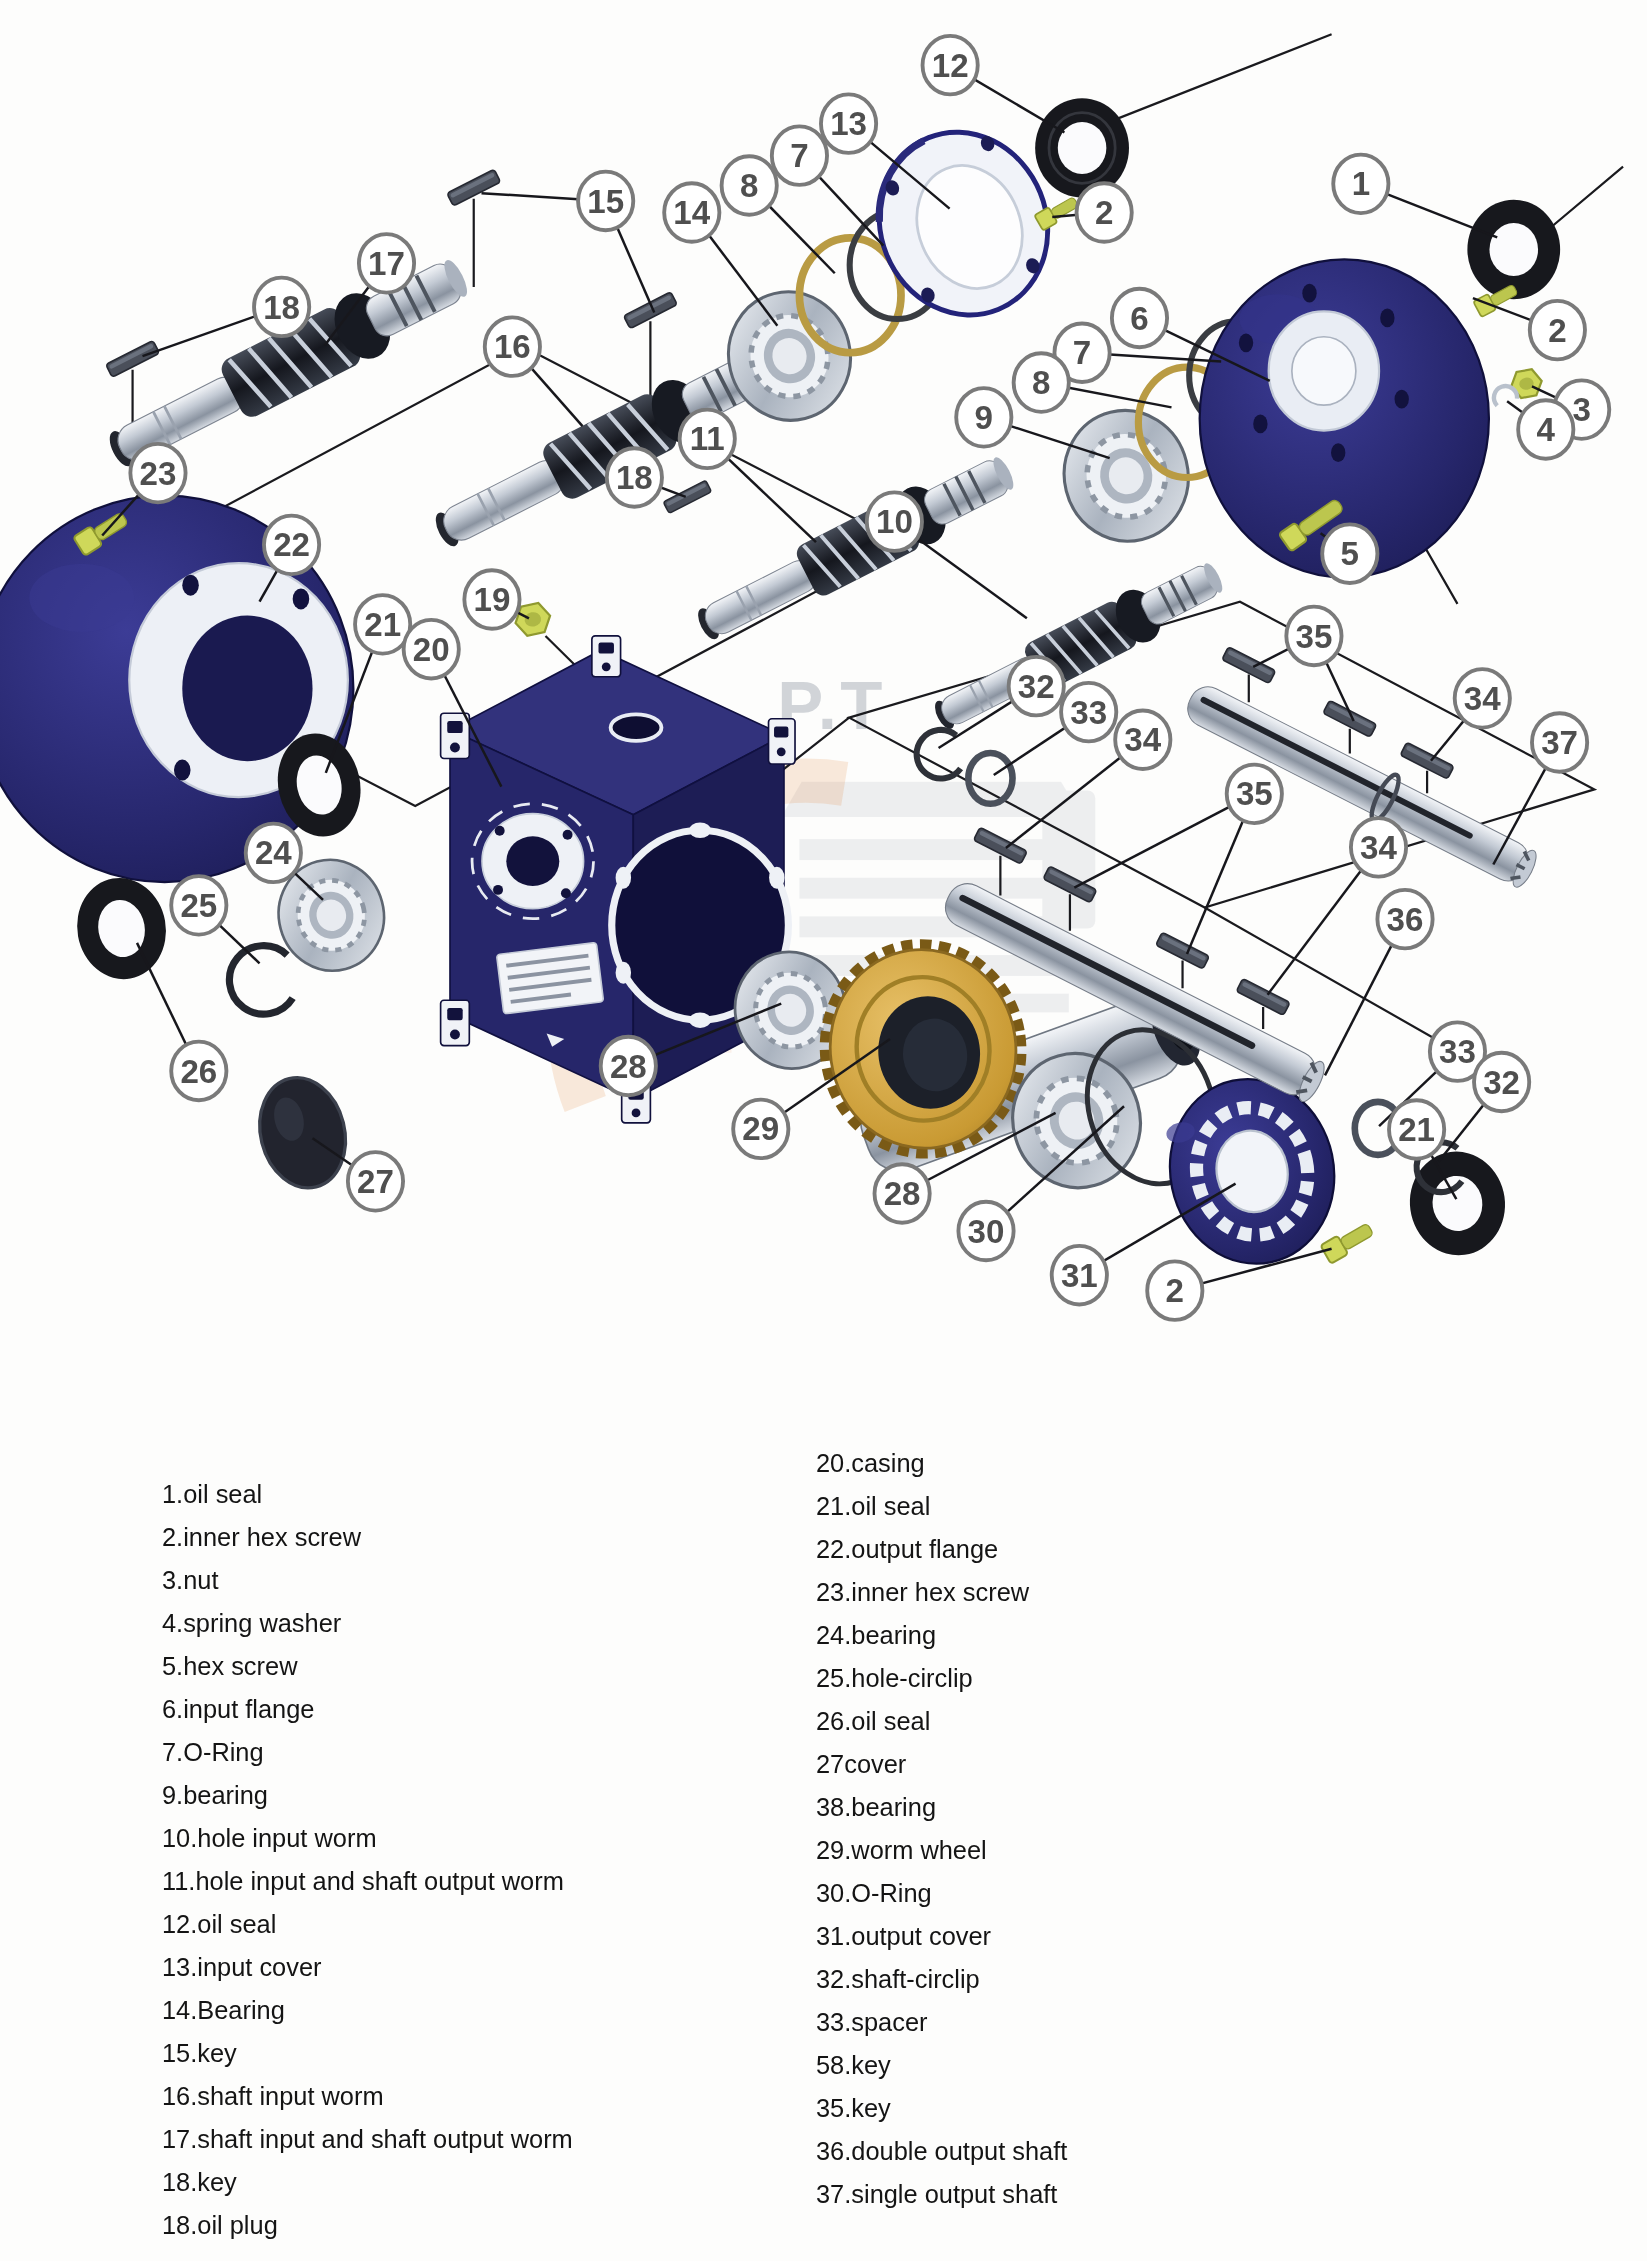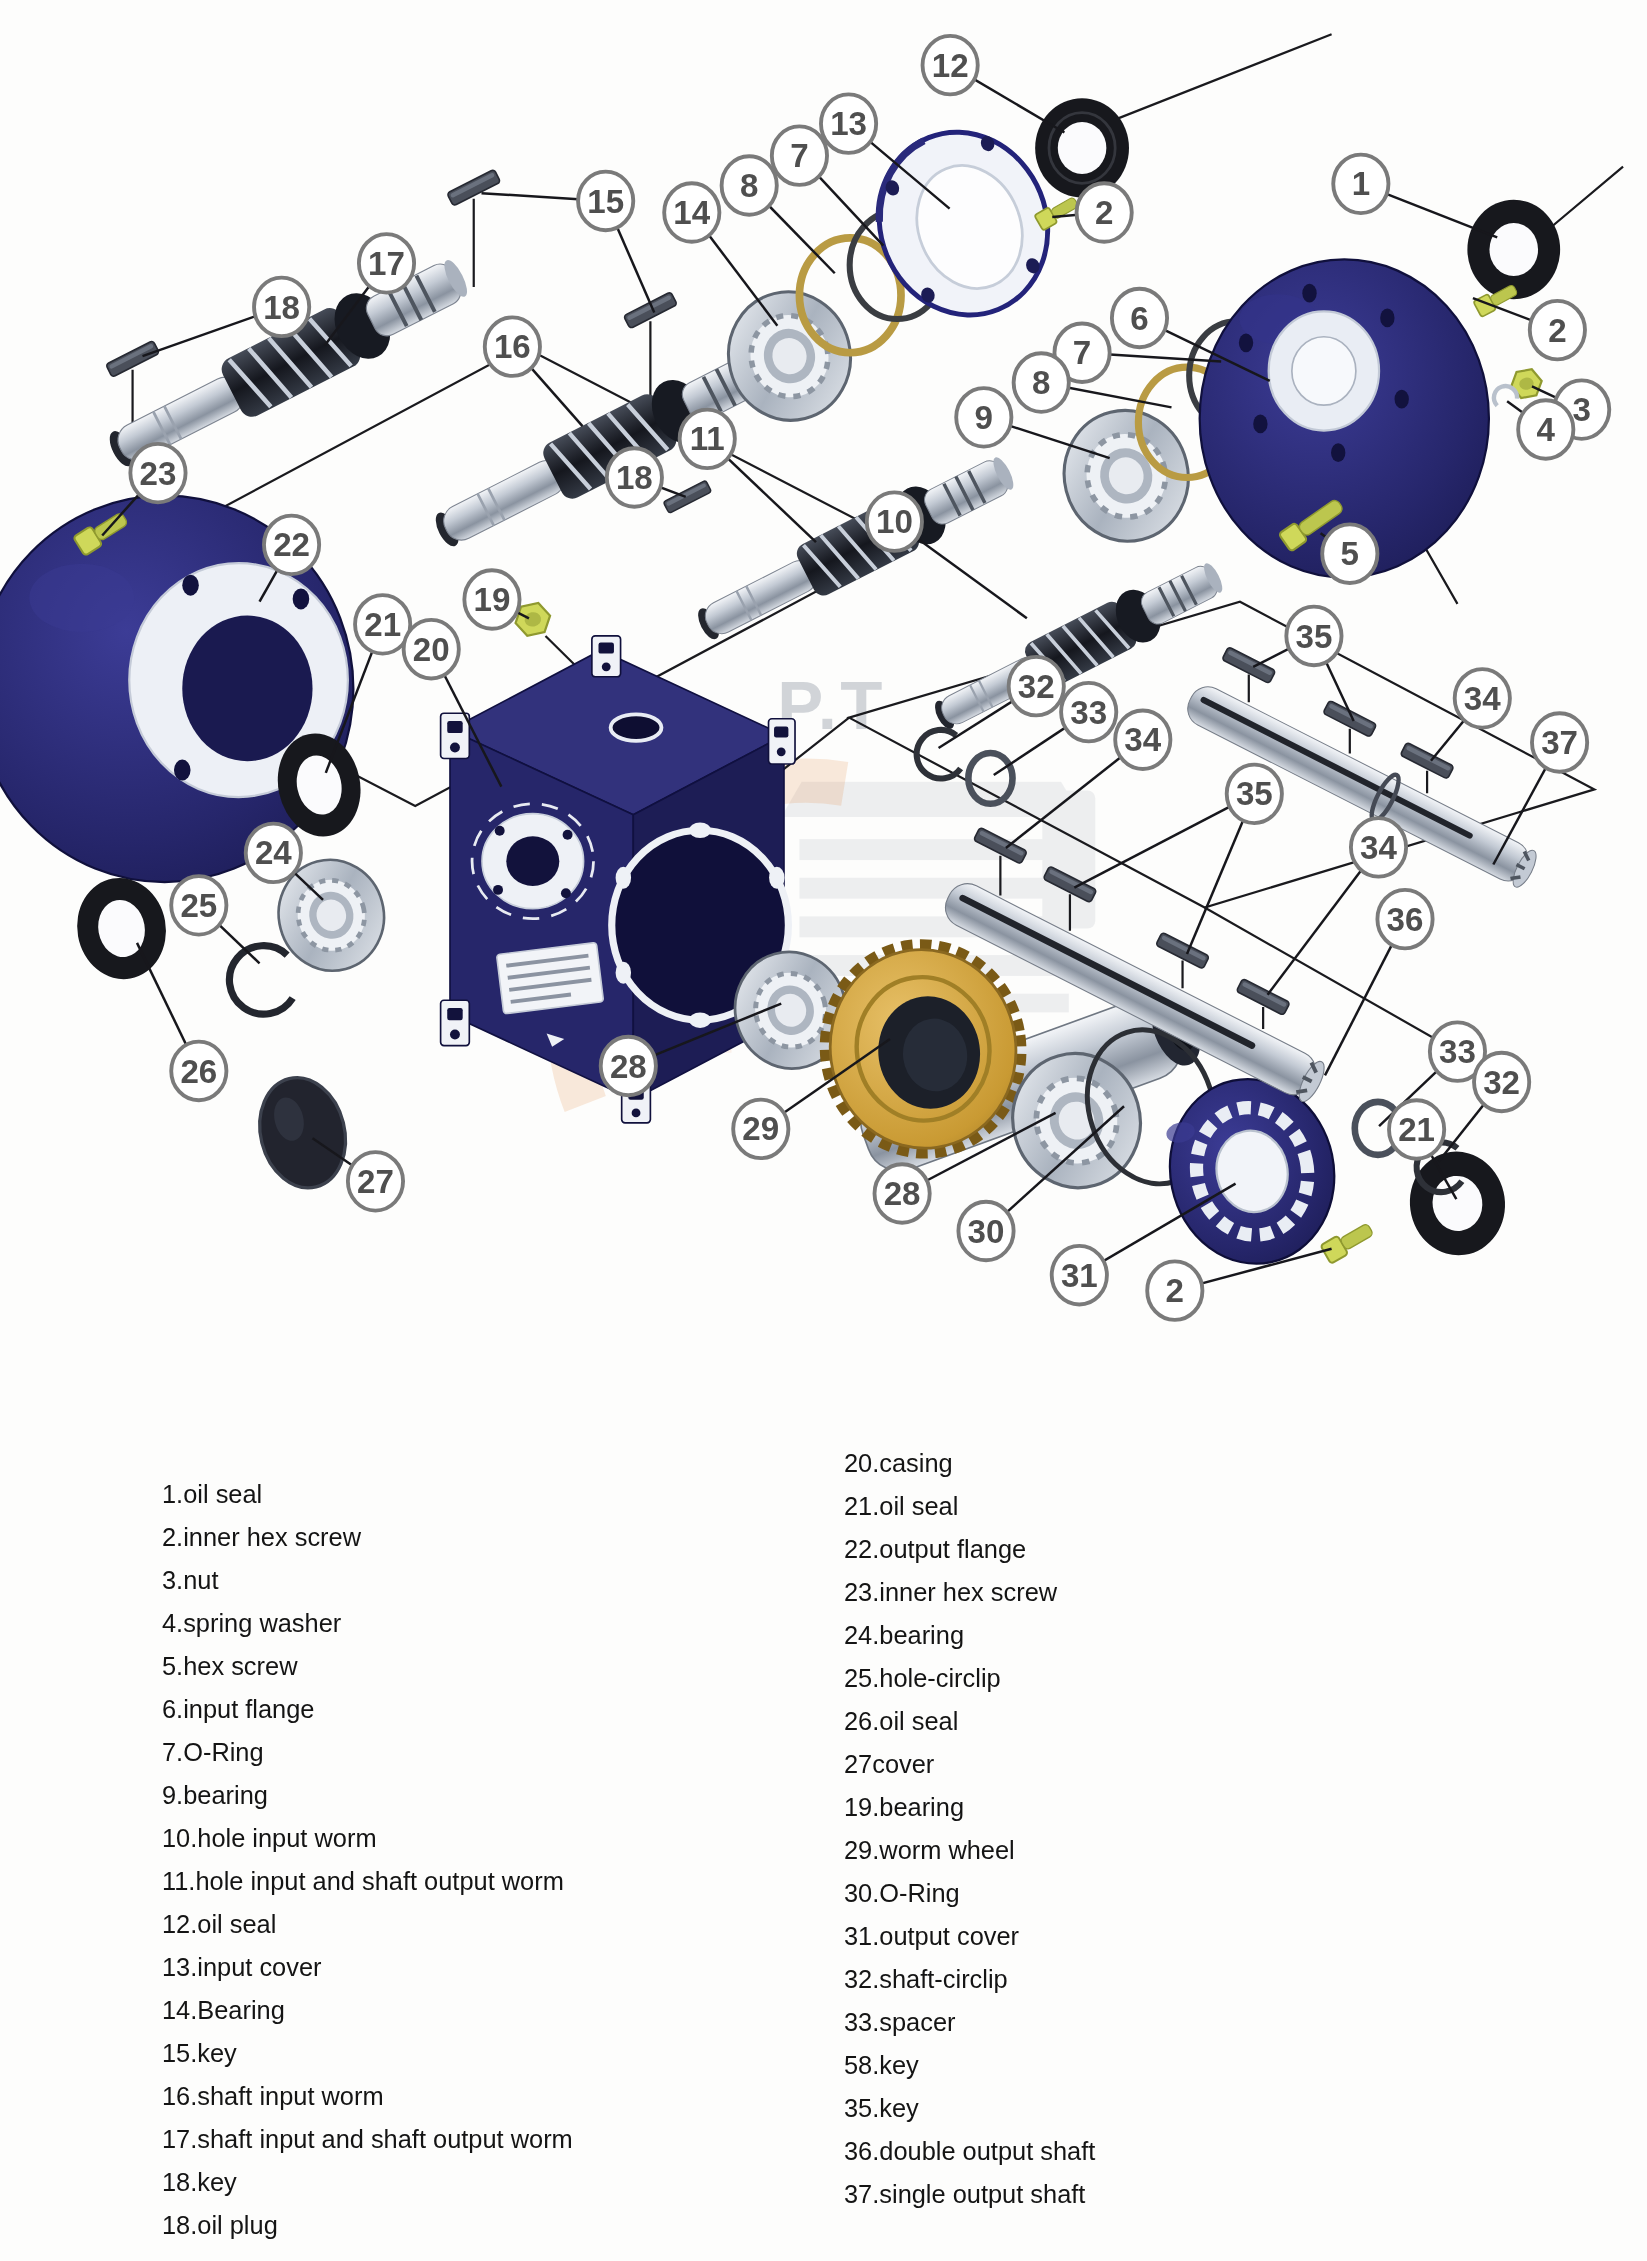--- a/index.html
+++ b/index.html
@@ -11,21 +11,21 @@
   #callout-layer ellipse{fill:#ffffff;stroke:#7a7a7a;stroke-width:7;}
   #callout-layer text{font-family:"Liberation Sans",sans-serif;font-size:60px;font-weight:600;
                       fill:#4f4f4f;text-anchor:middle;}
   .align-line{stroke:#1a1a1e;stroke-width:4;fill:none;}
   .wm-text{font-family:"Liberation Sans",sans-serif;font-size:125px;font-weight:700;
            fill:#a7adb6;opacity:.5;letter-spacing:6px;}
   
   .pl-col{position:absolute;top:1442px;width:635px;}
   .pl-item{font-size:25.4px;line-height:43px;color:#141414;white-space:nowrap;}
   #col-left{left:162px;margin-top:31px;}
-  #col-right{left:844px;}
+  #col-right{left:816px;}
 </style>
 </head>
 <body>
 
 <div class="page">
 
 <svg id="diagram" width="1648" height="1358" viewBox="0 0 2985 2460">
   <defs>
     <linearGradient id="gShaft" x1="0" y1="0" x2="0" y2="1">
       <stop offset="0" stop-color="#f3f5f8"></stop>
@@ -579,21 +579,21 @@
     </div>
 <div class="pl-col" id="col-right">
       <div class="pl-item">20.casing</div>
       <div class="pl-item">21.oil seal</div>
       <div class="pl-item">22.output flange</div>
       <div class="pl-item">23.inner hex screw</div>
       <div class="pl-item">24.bearing</div>
       <div class="pl-item">25.hole-circlip</div>
       <div class="pl-item">26.oil seal</div>
       <div class="pl-item">27cover</div>
-      <div class="pl-item">19.bearing</div>
+      <div class="pl-item">38.bearing</div>
       <div class="pl-item">29.worm wheel</div>
       <div class="pl-item">30.O-Ring</div>
       <div class="pl-item">31.output cover</div>
       <div class="pl-item">32.shaft-circlip</div>
       <div class="pl-item">33.spacer</div>
       <div class="pl-item">58.key</div>
       <div class="pl-item">35.key</div>
       <div class="pl-item">36.double output shaft</div>
       <div class="pl-item">37.single output shaft</div>
     </div>

